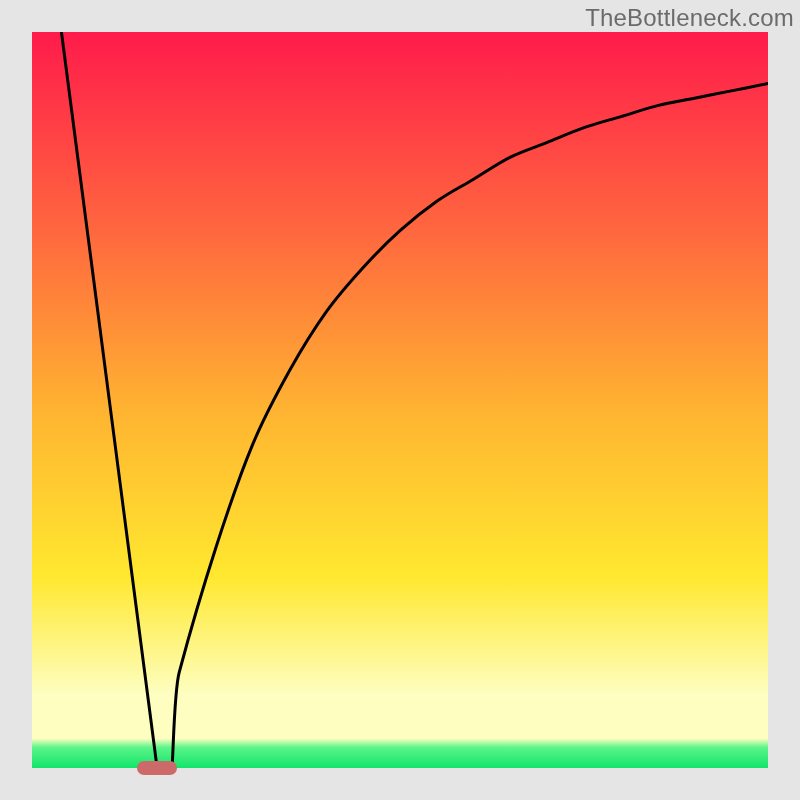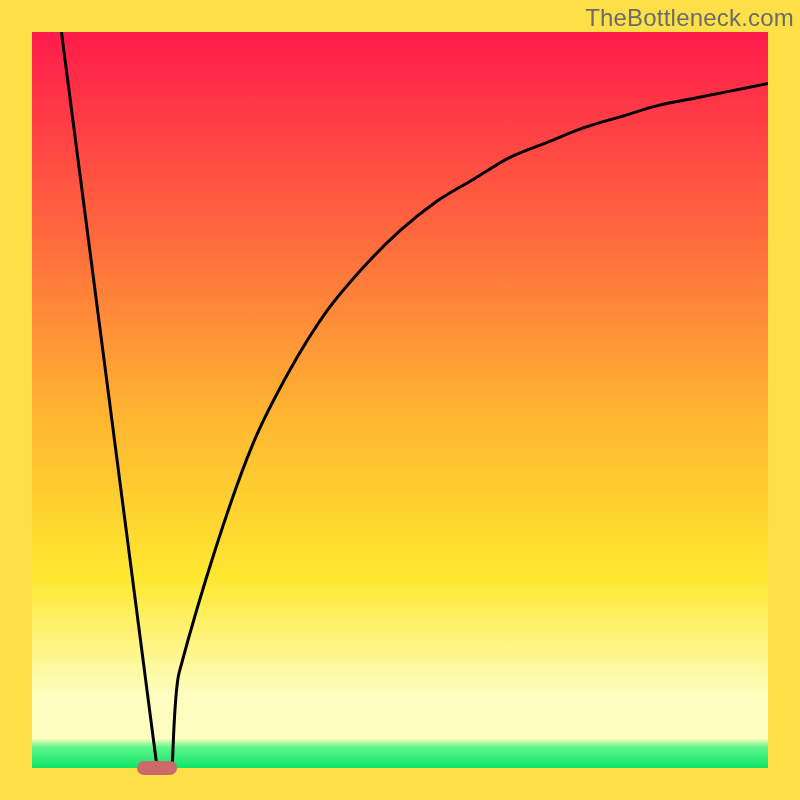--- a/index.html
+++ b/index.html
@@ -8,21 +8,21 @@
     width: 800px;
     height: 800px;
     overflow: hidden;
     background: #000;
     font-family: Arial, Helvetica, sans-serif;
   }
   .frame {
     position: relative;
     width: 800px;
     height: 800px;
-    background: #fde047;
+    background: #e5e5e5;
   }
   .plot {
     position: absolute;
     left: 32px;
     top: 32px;
     width: 736px;
     height: 736px;
     
   }
   svg.bg {

